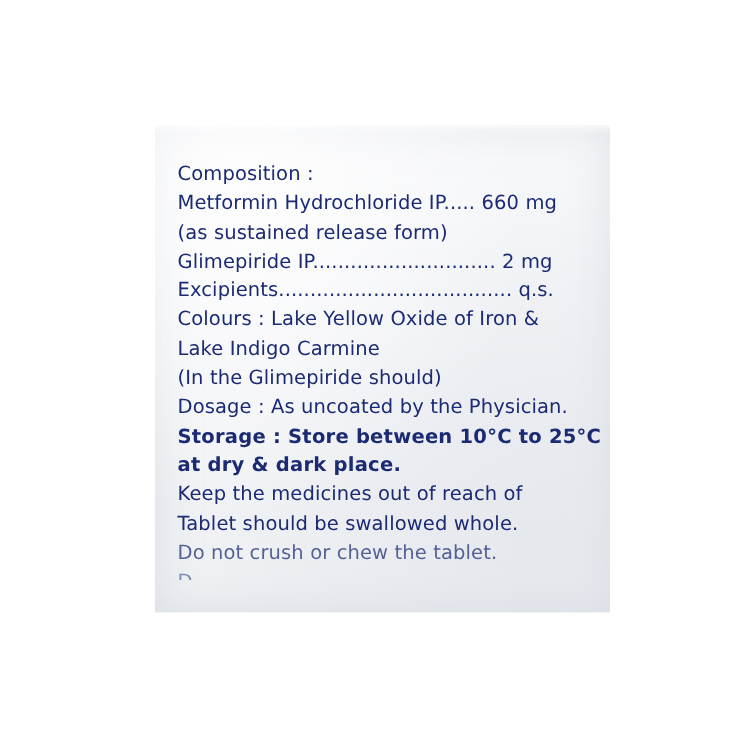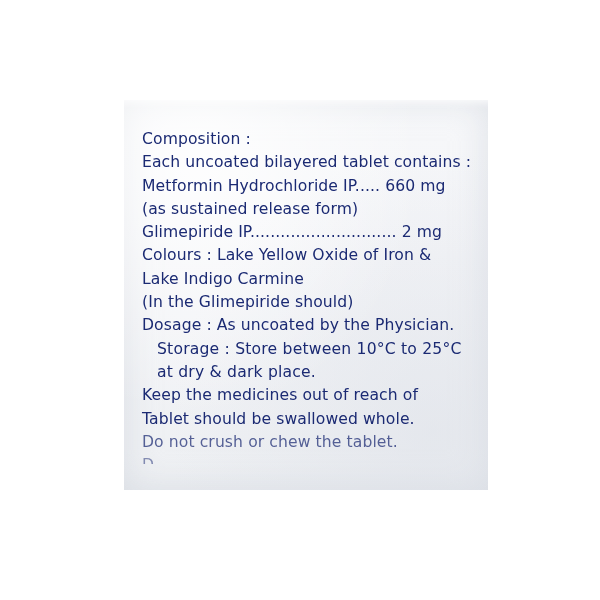--- a/index.html
+++ b/index.html
@@ -49,23 +49,22 @@
     line-height: 23.3px;
     letter-spacing: 0.1px;
     white-space: nowrap;
   }
   .line {
     display: block;
     font-family: "DejaVu Sans", sans-serif;
     font-size: 15.6px;
   }
   .line.bold {
-    font-weight: normal;
+    font-weight: bold;
     letter-spacing: 0.2px;
-    margin-left: 15px;
   }
   .line.faint {
     opacity: 0.72;
   }
   .cut-line {
     display: block;
     height: 10px;
     overflow: hidden;
     color: #1b2a73;
     opacity: 0.5;
@@ -86,24 +85,24 @@
 </style>
 </head>
 <body>
 
 <div class="canvas">
 
   <div class="panel"></div>
 
   <div class="text-block">
     <span class="line">Composition :</span>
-    <span class="line">Each uncoated bilayered tablet contains :</span>
     <span class="line">Metformin Hydrochloride IP..... 660 mg</span>
     <span class="line">(as sustained release form)</span>
     <span class="line">Glimepiride IP............................. 2 mg</span>
+    <span class="line">Excipients..................................... q.s.</span>
     <span class="line">Colours : Lake Yellow Oxide of Iron &amp;</span>
     <span class="line">Lake Indigo Carmine</span>
     <span class="line">(In the Glimepiride should)</span>
     <span class="line">Dosage : As uncoated by the Physician.</span>
     <span class="line bold">Storage : Store between 10°C to 25°C</span>
     <span class="line bold">at dry &amp; dark place.</span>
     <span class="line">Keep the medicines out of reach of</span>
     <span class="line">Tablet should be swallowed whole.</span>
     <span class="line faint">Do not crush or chew the tablet.</span>
     <span class="cut-line">D</span>

